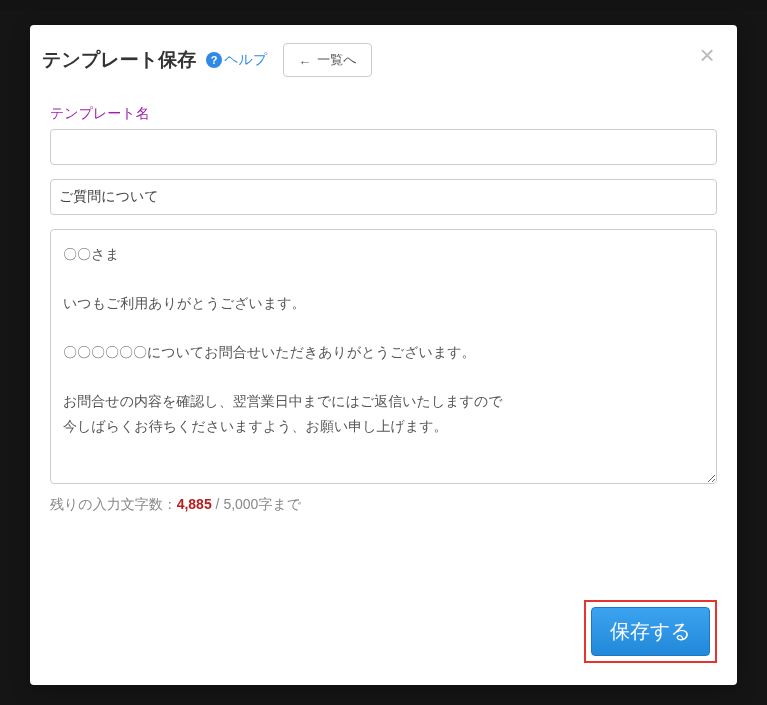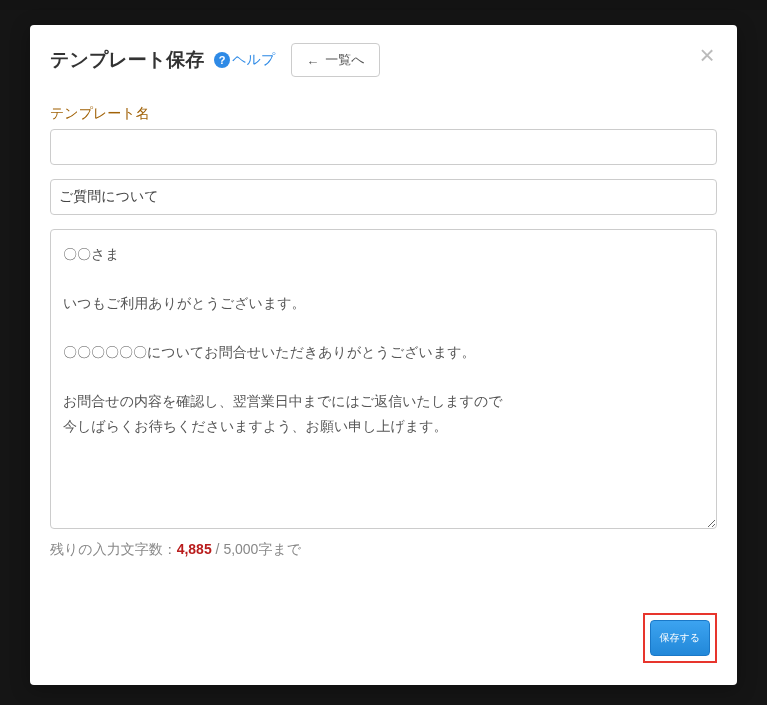--- a/index.html
+++ b/index.html
@@ -31,21 +31,21 @@
       left: 30px;
       right: 30px;
       bottom: 20px;
       background: #fff;
       border-radius: 4px;
       box-shadow: 0 4px 20px rgba(0,0,0,0.3);
       display: flex;
       flex-direction: column;
     }
     .modal-header {
-      padding: 18px 20px 10px 20px;
+      padding: 18px 20px 10px 12px;
       display: flex;
       align-items: center;
       gap: 10px;
       position: relative;
     }
     .modal-title {
       font-size: 19px;
       font-weight: bold;
       color: #333;
     }
@@ -97,21 +97,21 @@
       border: none;
     }
     .modal-body {
       padding: 18px 20px 10px 20px;
       flex: 1;
       overflow-y: auto;
     }
     .form-group { margin-bottom: 14px; }
     .form-label {
       font-size: 14px;
-      color: #a16207;
+      color: #a21caf;
       display: block;
       margin-bottom: 6px;
     }
     .form-input {
       width: 100%;
       padding: 9px 8px;
       font-size: 14px;
       border: 1px solid #ccc;
       border-radius: 4px;
       background: #fff;
@@ -121,21 +121,21 @@
       width: 100%;
       padding: 12px;
       font-size: 14px;
       border: 1px solid #ccc;
       border-radius: 4px;
       background: #fff;
       color: #555;
       line-height: 1.75;
       resize: both;
       font-family: inherit;
-      height: 300px;
+      height: 255px;
     }
     .char-count {
       font-size: 14px;
       color: #888;
       margin-top: 8px;
     }
     .char-count-current {
       font-weight: bold;
       color: #b91c1c;
     }
@@ -146,22 +146,22 @@
     }
     .save-wrap {
       border: 2px solid #e7352d;
       padding: 5px;
       display: inline-block;
     }
     .save-button {
       background: linear-gradient(#3ca3f0, #2288d9);
       border: 1px solid #1a78c8;
       color: #fff;
-      font-size: 10px;
-      padding: 10px 9px;
+      font-size: 20px;
+      padding: 10px 18px;
       border-radius: 4px;
       cursor: pointer;
       font-weight: 500;
     }
   </style>
 </head>
 <body>
 
 <div class="bg-nav"></div>
 

